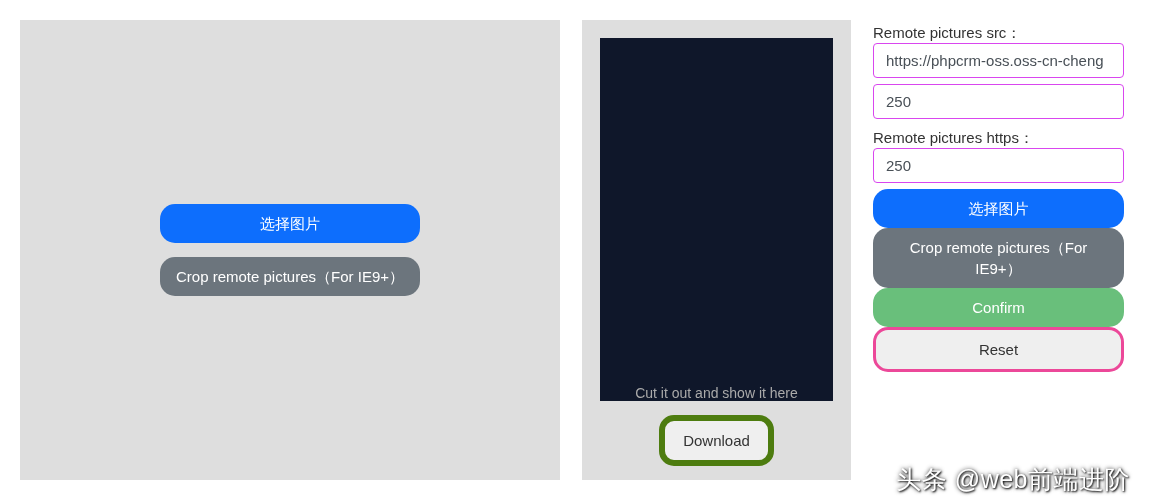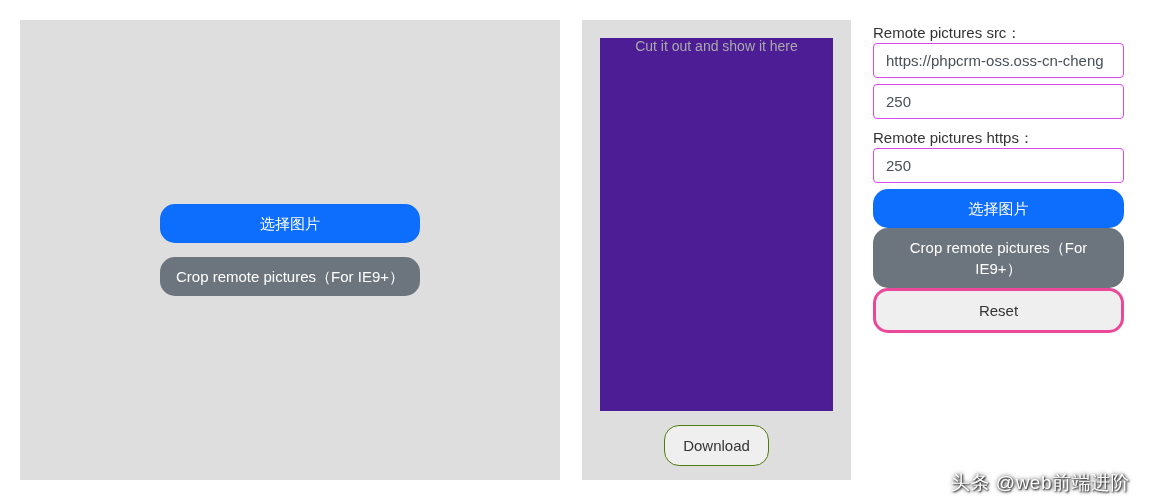--- a/index.html
+++ b/index.html
@@ -35,23 +35,23 @@
       width: 269px;
       background: #dedede;
       display: flex;
       flex-direction: column;
       align-items: center;
       padding: 18px 18px 14px 18px;
     }
     .preview-box {
       width: 100%;
       flex: 1;
-      background: #4c1d95;
+      background: #0f172a;
       display: flex;
-      align-items: flex-start;
+      align-items: flex-end;
       justify-content: center;
       color: #aaaaaa;
       font-size: 14px;
       margin-bottom: 14px;
     }
     .right-panel {
       flex: 1;
       display: flex;
       flex-direction: column;
       gap: 0;
@@ -91,21 +91,21 @@
       width: 100%;
     }
     .btn-success {
       background: #69bf7b;
       color: #ffffff;
       width: 100%;
     }
     .btn-light {
       background: #efefef;
       color: #333;
-      border: 1px solid #4d7c0f;
+      border: 6px solid #4d7c0f;
       padding: 9px 18px;
     }
     .btn-light-full {
       background: #efefef;
       color: #333;
       border: 3px solid #ec4899;
       width: 100%;
     }
     .form-label {
       color: #333;
@@ -119,21 +119,21 @@
       padding: 8px 12px;
       font-size: 15px;
       color: #495057;
       font-family: inherit;
       margin-bottom: 6px;
     }
     .watermark {
       position: absolute;
       bottom: 4px;
       right: 20px;
-      font-size: 19px;
+      font-size: 25px;
       font-weight: 500;
       color: #ffffff;
       text-shadow: 0 0 4px rgba(0,0,0,0.8), 1px 1px 2px rgba(0,0,0,0.9);
       letter-spacing: 0.5px;
       pointer-events: none;
     }
   </style>
 </head>
 <body>
 
@@ -154,17 +154,18 @@
     <label class="form-label">Remote pictures src：</label>
     <input class="form-input" type="text" value="https://phpcrm-oss.oss-cn-cheng" style="">
 
     <input class="form-input" type="text" value="250" style="">
 
     <label class="form-label">Remote pictures https：</label>
     <input class="form-input" type="text" value="250" style="">
 
     <button class="btn btn-primary-full">选择图片</button>
     <button class="btn btn-secondary-full">Crop remote pictures（For IE9+）</button>
+    <button class="btn btn-success">Confirm</button>
     <button class="btn btn-light-full">Reset</button>
   </div>
 </div>
 
 <div class="watermark">头条 @web前端进阶</div>
 
 </body></html>

